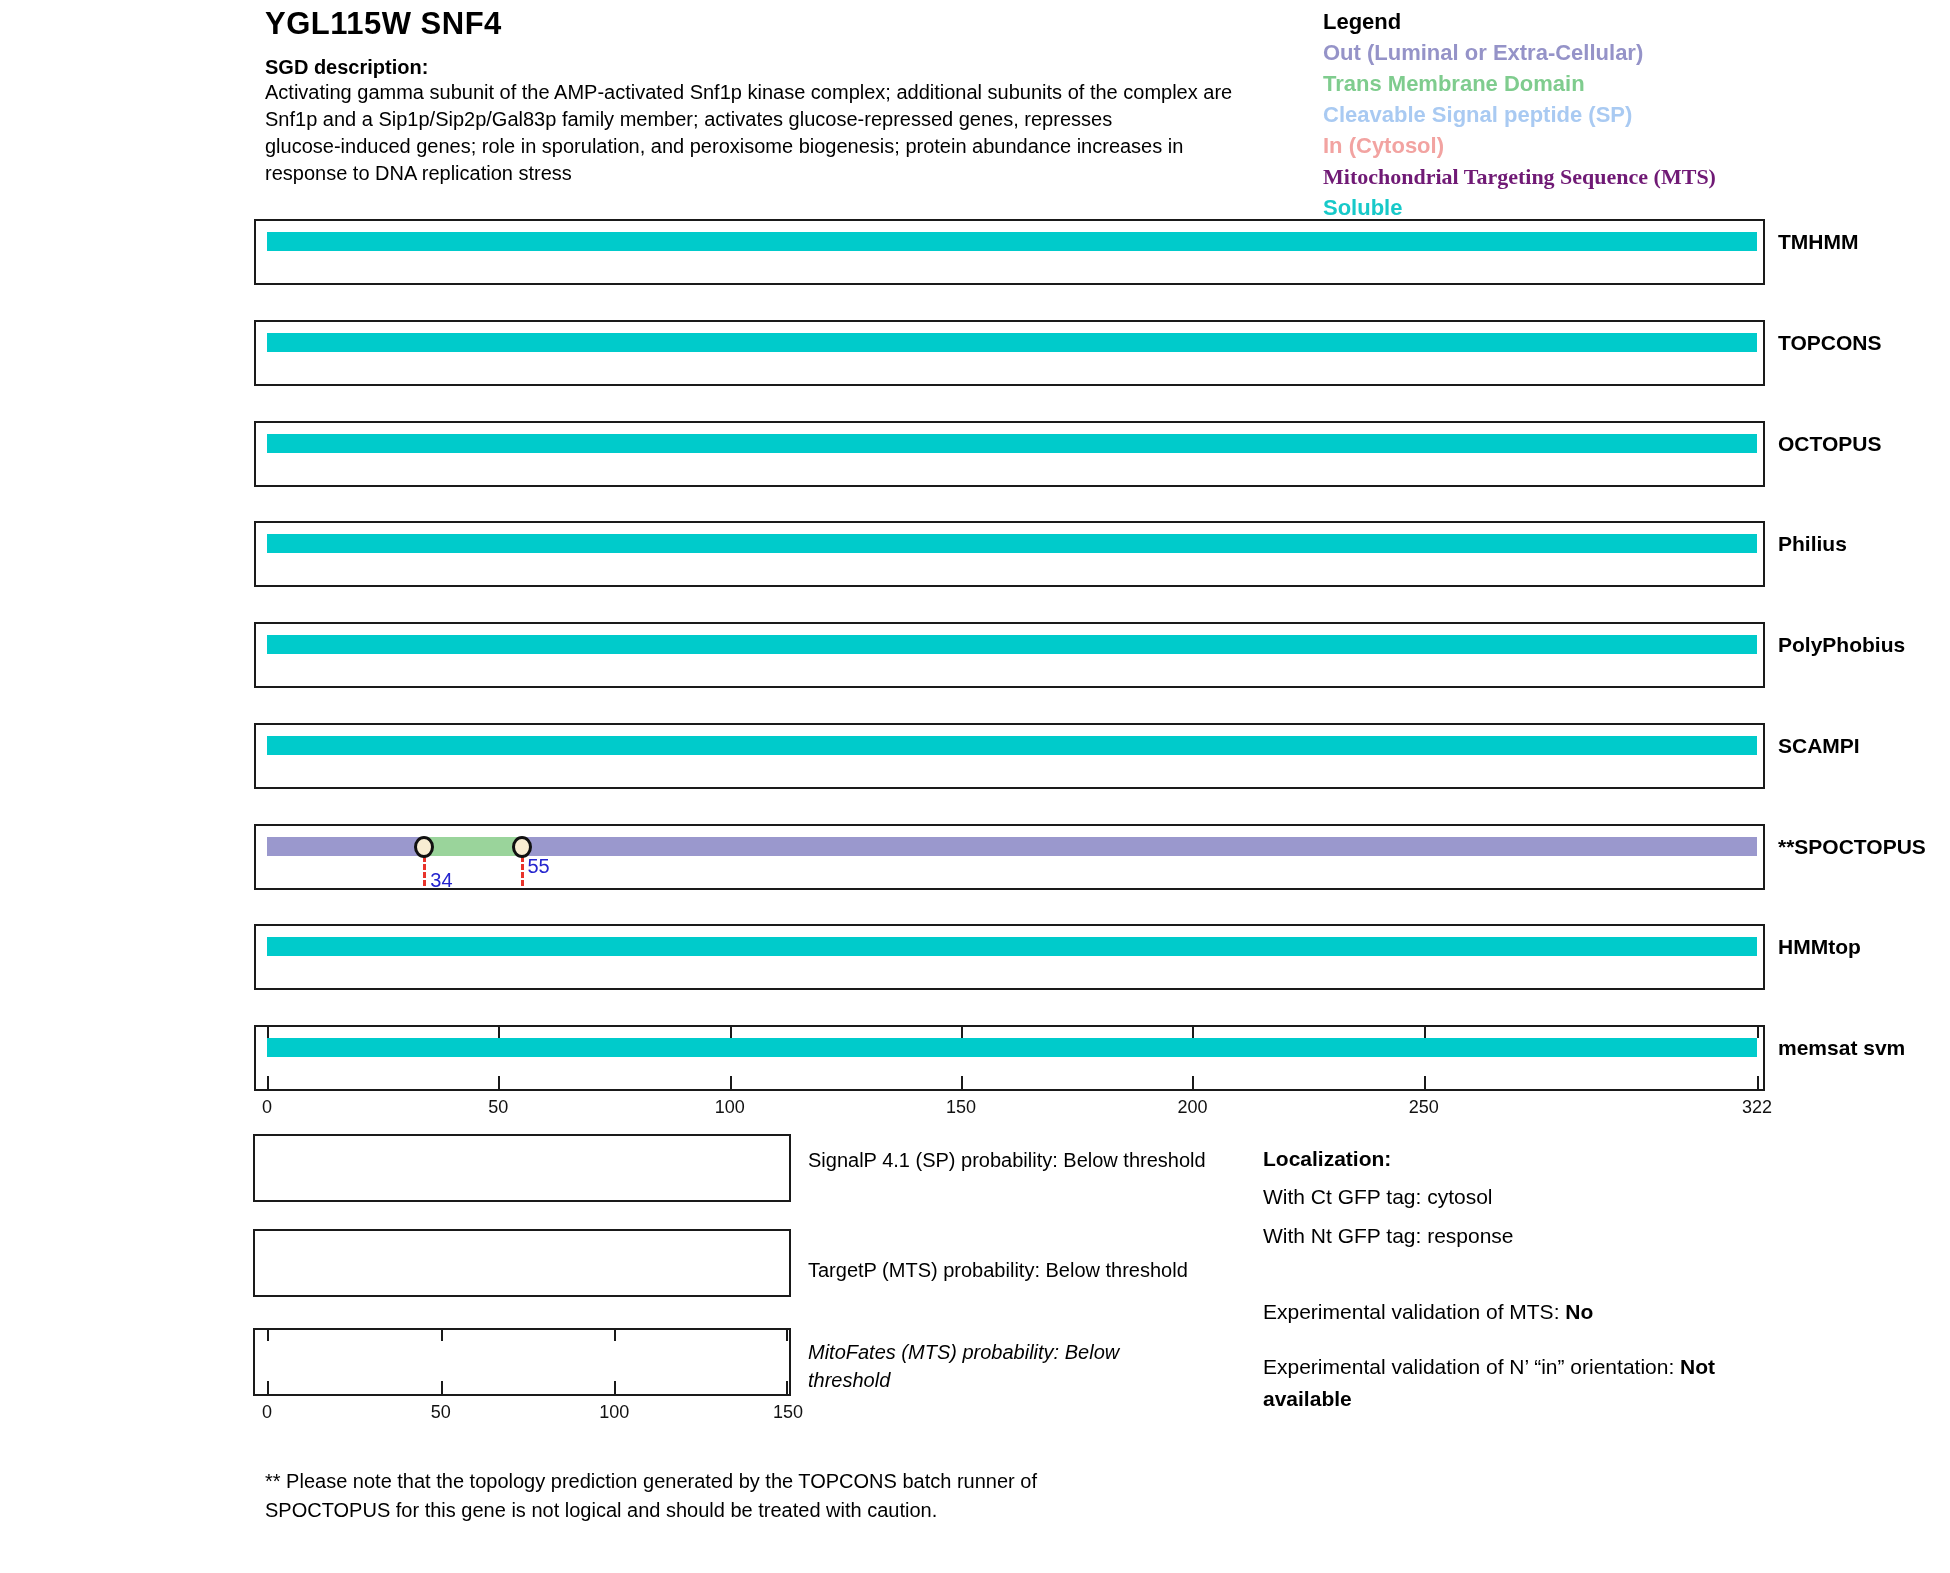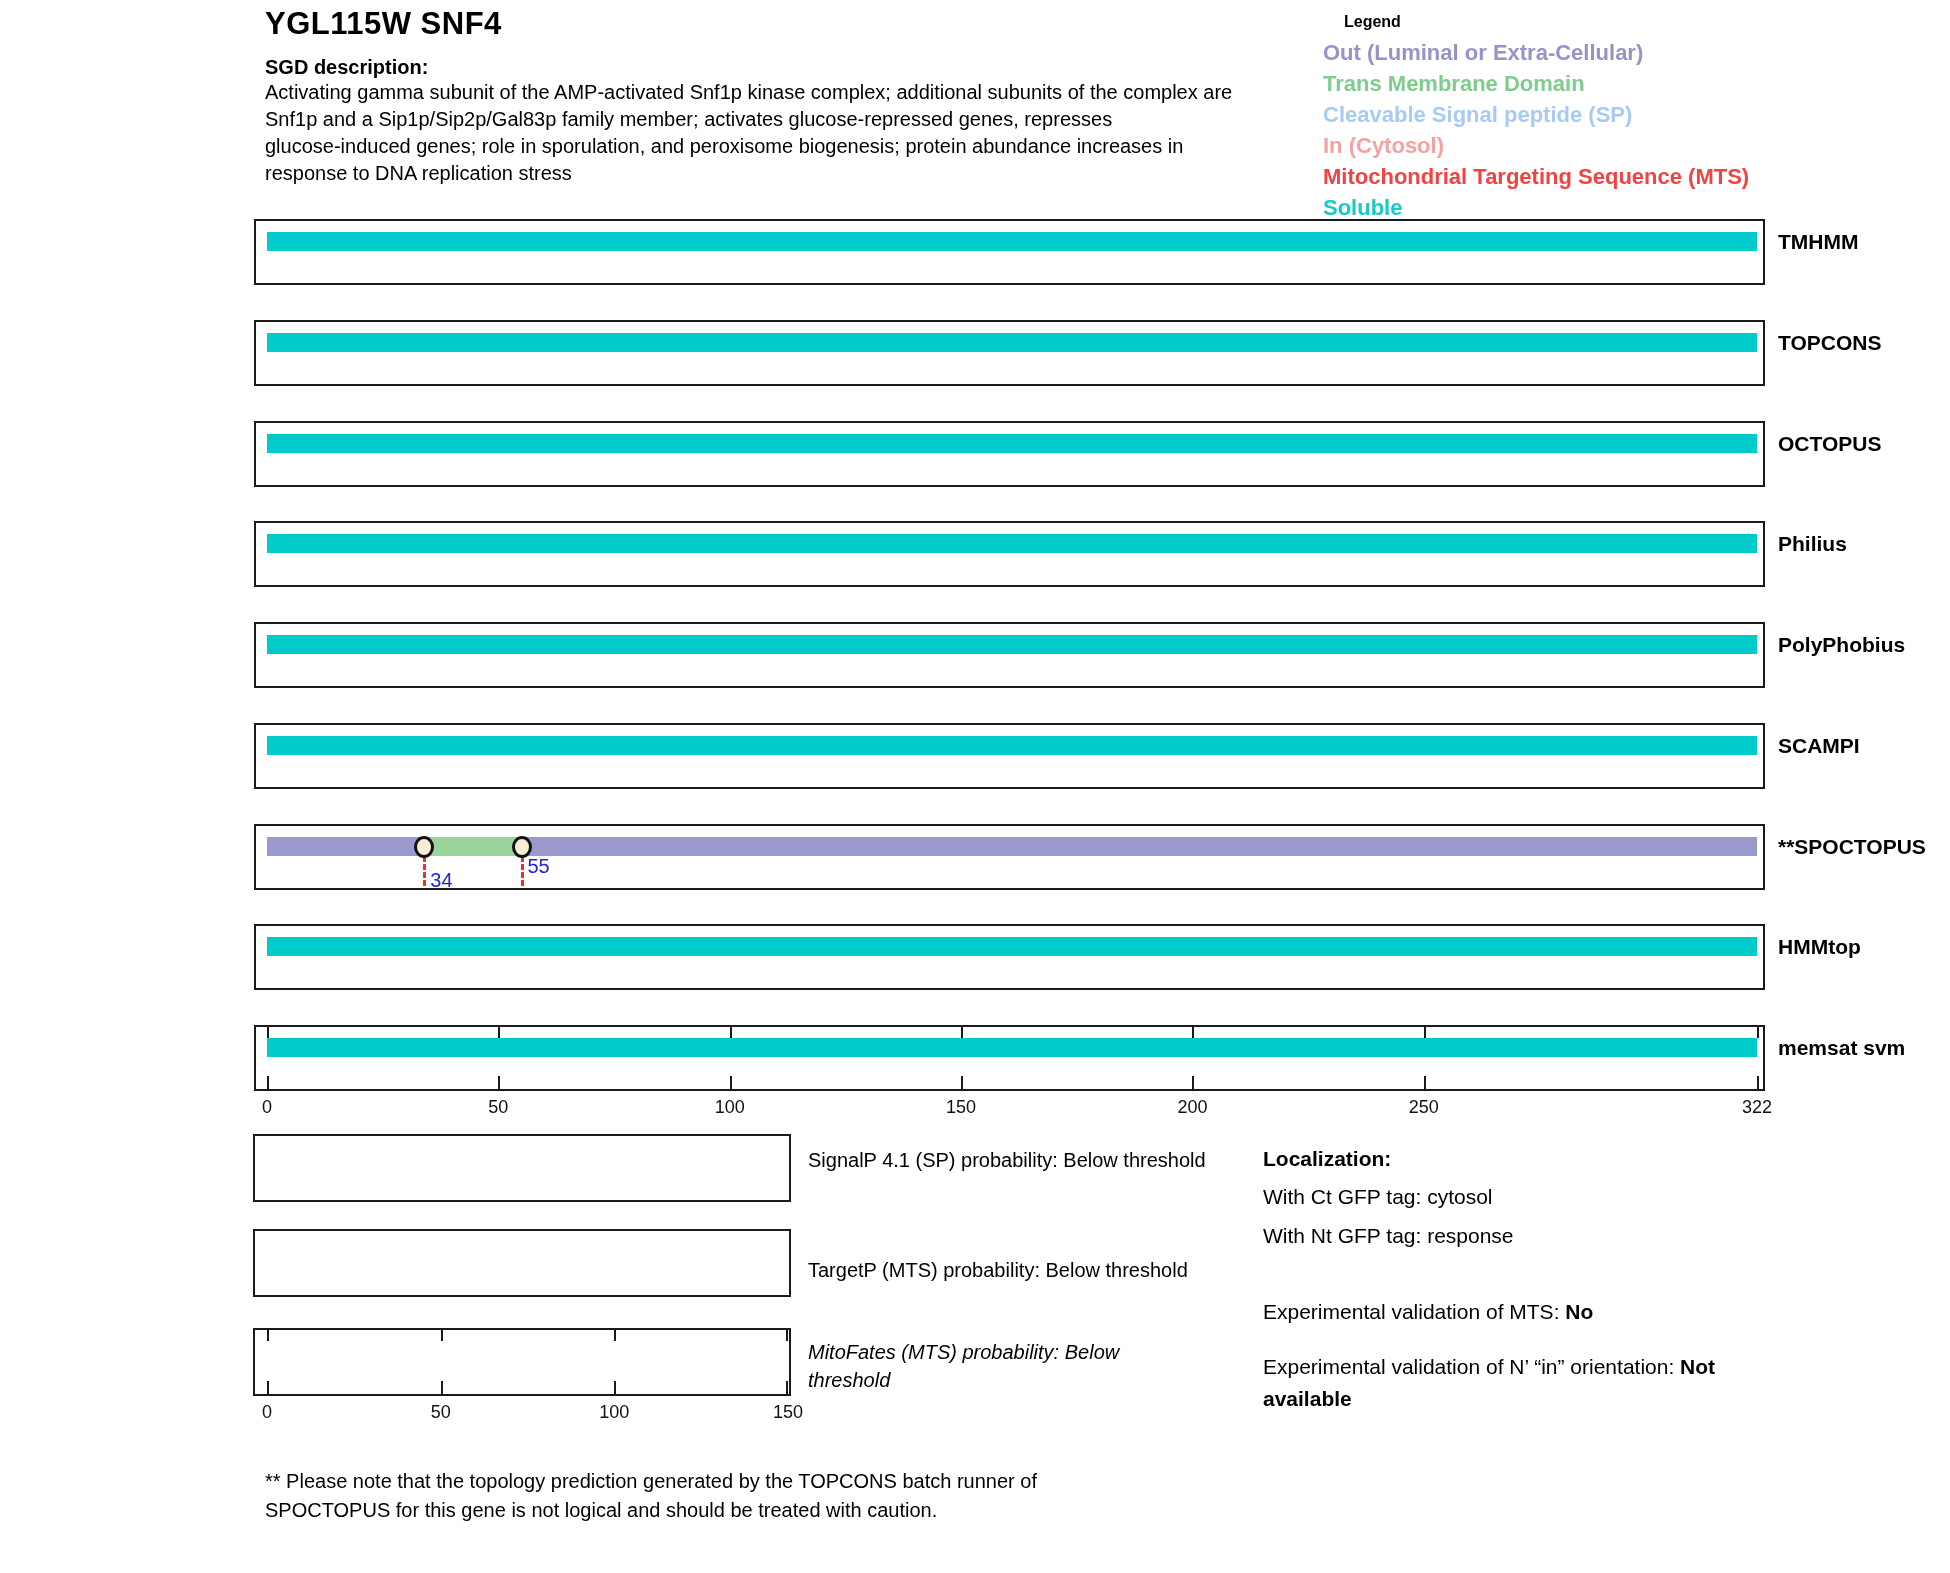--- a/index.html
+++ b/index.html
@@ -3,21 +3,21 @@
 <meta charset="utf-8">
 <style>
   html,body{margin:0;padding:0;background:#ffffff;}
   body{width:1950px;height:1573px;position:relative;overflow:hidden;
        font-family:"Liberation Sans","DejaVu Sans",sans-serif;color:#000;}
   .abs{position:absolute;}
   .page-title{left:265px;top:6px;font-size:31px;font-weight:bold;letter-spacing:.5px;}
   .sgd-label{left:265px;top:56px;font-size:20px;font-weight:bold;}
   .sgd-desc{left:265px;top:79px;width:1040px;font-size:20px;line-height:27px;white-space:pre-line;}
   .legend{left:1323px;top:6px;}
-  .legend-title{font-size:16px;font-weight:bold;line-height:31px;margin-left:21px;}
+  .legend-title{font-size:22px;font-weight:bold;line-height:31px;}
   .legend-entry{font-size:22px;font-weight:bold;line-height:31px;white-space:nowrap;}
   .track-box{position:absolute;left:254px;width:1507px;height:62px;border:2px solid #1a1a1a;background:#fff;}
   .track-bar-seg{position:absolute;top:11px;height:19px;}
   .track-label{position:absolute;left:1778px;font-size:21px;font-weight:bold;white-space:nowrap;}
   .tick{position:absolute;width:2px;background:#1a1a1a;}
   .axis-label{position:absolute;font-size:18px;transform:translateX(-50%);color:#111;}
   .marker-circle{position:absolute;width:14px;height:16px;border:3px solid #111;border-radius:50%;background:#f8edd2;}
   .dash-line{position:absolute;width:0;border-left:3px dashed #e8332b;}
   .pos-label{position:absolute;font-size:20px;color:#2424ce;}
   .panel-box{position:absolute;left:253px;width:534px;height:64px;border:2px solid #1a1a1a;background:#fff;}
@@ -39,21 +39,21 @@
 glucose-induced genes; role in sporulation, and peroxisome biogenesis; protein abundance increases in
 response to DNA replication stress</div>
 
 <div class="abs legend">
   <div class="legend-title">Legend</div>
   <div id="legend-entries">
       <div class="legend-entry" style="color: rgb(149, 147, 200);">Out (Luminal or Extra-Cellular)</div>
       <div class="legend-entry" style="color: rgb(127, 204, 142);">Trans Membrane Domain</div>
       <div class="legend-entry" style="color: rgb(169, 202, 242);">Cleavable Signal peptide (SP)</div>
       <div class="legend-entry" style="color: rgb(242, 163, 161);">In (Cytosol)</div>
-      <div class="legend-entry" style="color: #ef4444;">Mitochondrial Targeting Sequence (MTS)</div>
+      <div class="legend-entry" style="color: #701a75; font-family: Liberation Serif, serif;">Mitochondrial Targeting Sequence (MTS)</div>
       <div class="legend-entry" style="color: rgb(23, 201, 201);">Soluble</div>
     </div>
 </div>
 
 <div id="tracks">
     <div class="track-box" style="top: 219px;">
       <div class="track-bar-seg" style="left: 11px; width: 1490px; background: rgb(0, 203, 203);"></div>
     </div>
     <div class="track-label" style="top: 230px;">TMHMM</div>
     <div class="track-box" style="top: 320px;">

